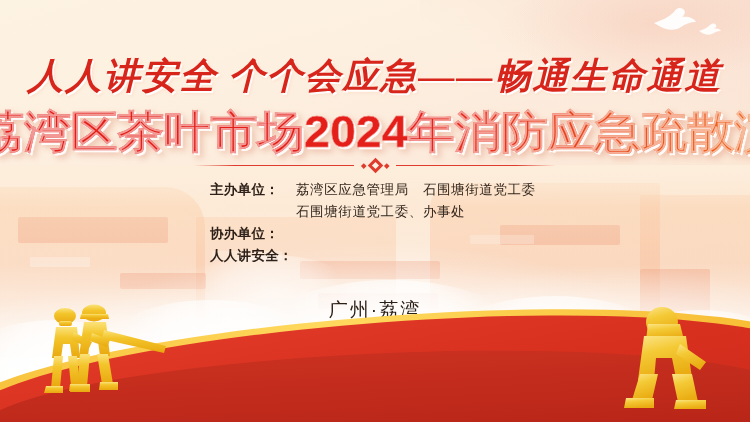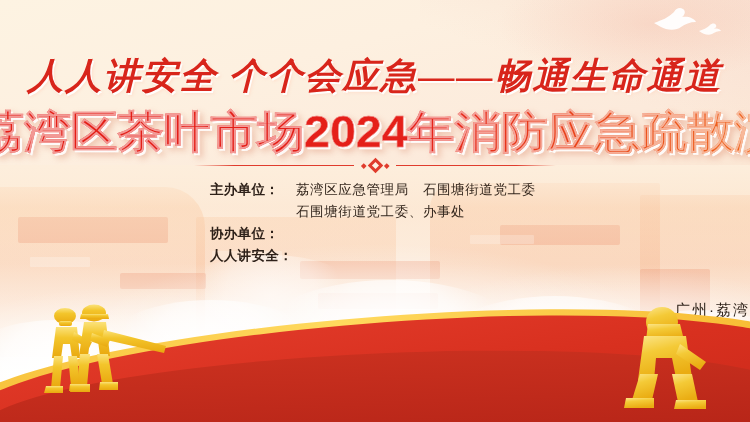--- a/index.html
+++ b/index.html
@@ -243,24 +243,23 @@
 
   
   .footer-info {
     position: absolute;
     left: 0; right: 0;
     top: 300px;
     text-align: center;
     color: #2b1f16;
   }
   .footer-place {
-    font-size: 15px;
+    font-size: 19px;
     letter-spacing: 2px;
     line-height: 19px;
-    text-align: right;
   }
   .footer-date {
     font-size: 14px;
     letter-spacing: 1px;
     line-height: 20px;
     margin-top: 1px;
   }
 </style>
 </head>
 <body>

